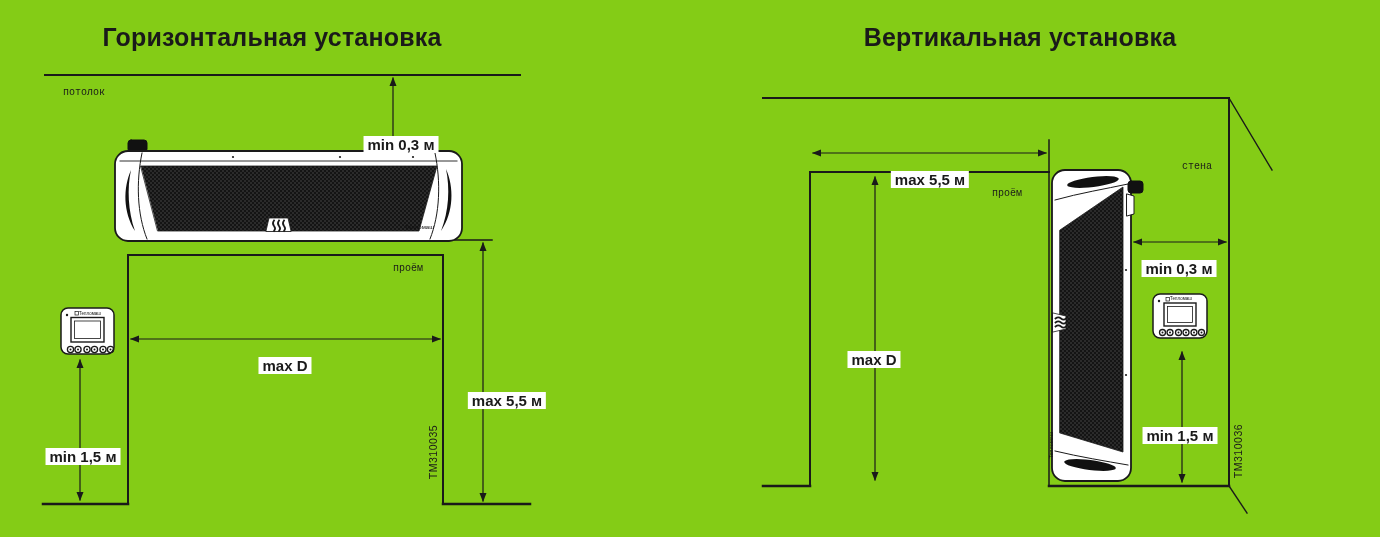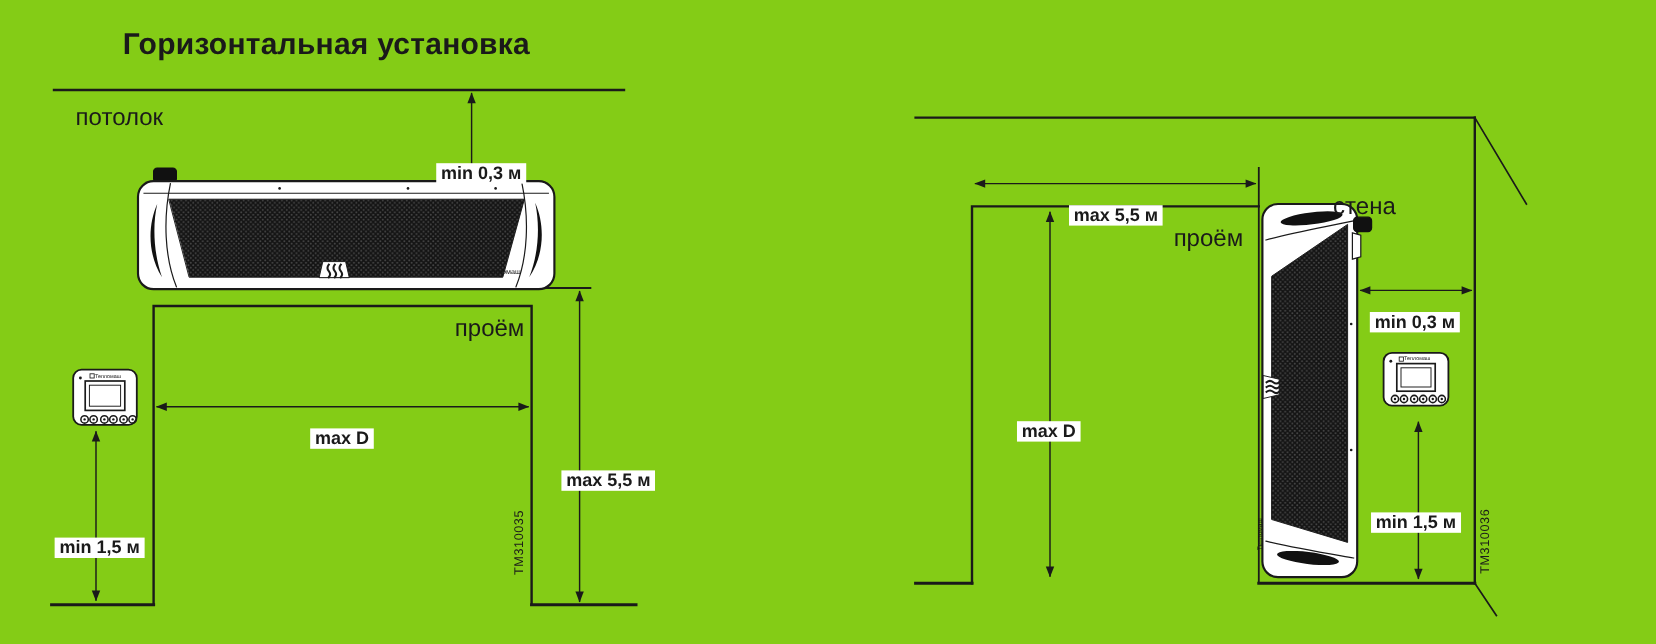--- a/index.html
+++ b/index.html
@@ -3,21 +3,21 @@
 <meta charset="utf-8">
 <style>
   html,body{margin:0;padding:0;background:#ffffff;}
   #canvas{
     position:relative;width:1380px;height:537px;background:#84cc16;overflow:hidden;
     font-family:"Liberation Sans", sans-serif;color:#1a1a1a;
   }
   #canvas svg{position:absolute;left:0;top:0;}
   .txt{position:absolute;white-space:nowrap;line-height:1.15;}
   .title{font-size:25px;font-weight:700;transform:translateX(-50%);letter-spacing:0.2px;}
-  .lbl{font-size:20px;}
+  .lbl{font-size:10px;font-family:Liberation Mono, monospace;}
   .lbl.center{transform:translateX(-50%);}
   .dim{font-size:15px;font-weight:700;background:#ffffff;padding:0 4px;transform:translateX(-50%);margin-top:26px;}
   .drawnum{font-size:10.5px;width:64px;text-align:center;transform:rotate(-90deg);letter-spacing:0.5px;}
   .devlogo{font-size:6px;width:48px;text-align:right;color:#111;}
   .devlogo-v{font-size:5.5px;width:40px;text-align:center;transform:rotate(-90deg);color:#111;}
   .remlogo{font-size:4.5px;width:34px;text-align:center;color:#111;}
 </style>
 </head>
 <body>
 
@@ -197,22 +197,23 @@
   <div class="txt lbl" style="left:63px;top:87px;">потолок</div>
   <div class="txt dim" style="left:401px;top:110px;">min 0,3 м</div>
   <div class="txt lbl center" style="left:408px;top:263px;">проём</div>
   <div class="txt dim" style="left:285px;top:331px;">max D</div>
   <div class="txt dim" style="left:507px;top:366px;">max 5,5 м</div>
   <div class="txt dim" style="left:83px;top:422px;">min 1,5 м</div>
   <div class="txt drawnum" style="left:401px;top:446px;">ТМ310035</div>
   <div class="txt devlogo" style="left:386px;top:224px;">Тепломаш</div>
   <div class="txt remlogo" style="left:73px;top:310.5px;">Тепломаш</div>
 
+  <div class="txt title" style="left:1020px;top:23px;">Вертикальная установка</div>
   <div class="txt dim" style="left:930px;top:145px;">max 5,5 м</div>
-  <div class="txt lbl center" style="left:1137px;top:161px;">стена</div>
+  <div class="txt lbl center" style="left:1197px;top:161px;">стена</div>
   <div class="txt lbl center" style="left:1007px;top:188px;">проём</div>
   <div class="txt dim" style="left:1179px;top:234px;">min 0,3 м</div>
   <div class="txt dim" style="left:874px;top:325px;">max D</div>
   <div class="txt dim" style="left:1180px;top:401px;">min 1,5 м</div>
   <div class="txt drawnum" style="left:1206px;top:445px;">ТМ310036</div>
   <div class="txt devlogo-v" style="left:1031px;top:442px;">Тепломаш</div>
   <div class="txt remlogo" style="left:1164px;top:296px;">Тепломаш</div>
 
 </div>
 

